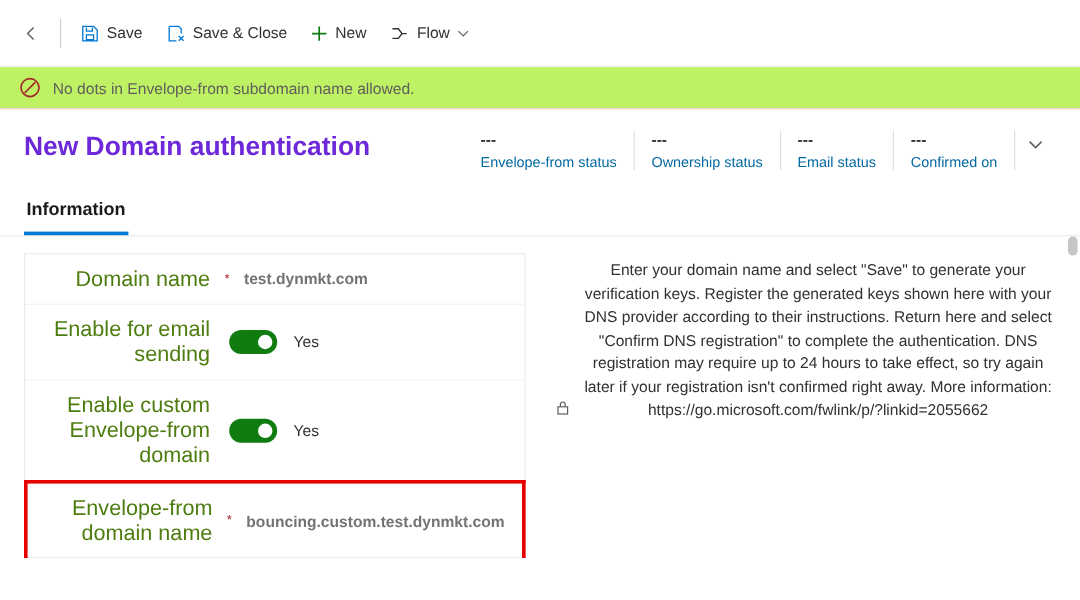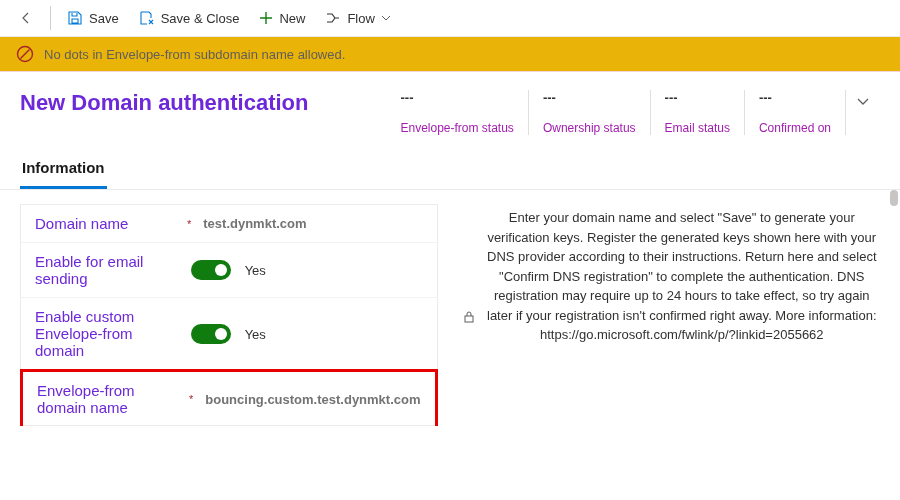--- a/index.html
+++ b/index.html
@@ -1,44 +1,44 @@
 <!DOCTYPE html>
 <html><head>
   <meta charset="utf-8">
   <style>
     * { box-sizing: border-box; margin: 0; padding: 0; }
     body { font-family: "Segoe UI", Arial, sans-serif; font-size: 13px; color: #323130; width: 900px; height: 500px; overflow: hidden; background: #fff; }
     
-    .toolbar { height: 37px; display: flex; align-items: center; padding: 0 10px; border-bottom: 1px solid #edebe9; gap: 4px; }
+    .toolbar { height: 56px; display: flex; align-items: center; padding: 0 10px; border-bottom: 1px solid #edebe9; gap: 4px; }
     .toolbar-divider { width: 1px; height: 24px; background: #d2d0ce; margin: 0 4px; }
     .toolbar-btn { display: inline-flex; align-items: center; gap: 6px; padding: 4px 8px; background: none; border: none; cursor: pointer; font-size: 13px; color: #323130; border-radius: 2px; }
     .icon { display: inline-flex; align-items: center; justify-content: center; }
     .icon svg { display: block; }
     
-    .error-banner { background: #eab308; border-bottom: 1px solid #f3d6d8; padding: 8px 16px; display: flex; align-items: center; gap: 10px; color: #605e5c; font-size: 13px; }
+    .error-banner { background: #bef264; border-bottom: 1px solid #f3d6d8; padding: 8px 16px; display: flex; align-items: center; gap: 10px; color: #605e5c; font-size: 13px; }
     
     .header { display: flex; padding: 18px 20px 10px 20px; align-items: flex-start; }
     .page-title { font-size: 22px; font-weight: 600; color: #6d28d9; flex: 0 0 auto; }
     .status-group { margin-left: auto; display: flex; align-items: flex-start; gap: 0; }
     .status-item { padding: 0 14px; border-right: 1px solid #e1dfdd; }
     .status-item:last-of-type { border-right: none; }
     .status-val { font-size: 13px; color: #323130; font-weight: 600; }
-    .status-lbl { font-size: 12px; color: #a21caf; margin-top: 16px; }
+    .status-lbl { font-size: 12px; color: #0369a1; margin-top: 4px; }
     .chev { padding: 4px 10px; }
     
     .tabs { padding: 0 20px; border-bottom: 1px solid #edebe9; margin-top: 6px; }
     .tab { display: inline-block; padding: 8px 2px 10px 2px; font-size: 15px; font-weight: 600; color: #1b1a19; border-bottom: 3px solid #0078d4; margin-right: 8px; cursor: pointer; }
     
     .content { display: flex; padding: 14px 20px; gap: 24px; position: relative; }
     .scrollbar { position: absolute; right: 2px; top: 0; width: 8px; height: 16px; background: #c8c6c4; border-radius: 4px; }
     
     .form-col { flex: 0 0 400px; border: 1px solid #edebe9; }
     .form-row { display: flex; align-items: center; padding: 10px 14px; border-bottom: 1px solid #f3f2f1; gap: 8px; }
     .form-row:last-child { border-bottom: none; }
-    .form-label { flex: 0 0 140px; font-size: 15px; color: #6d28d9; }
+    .form-label { flex: 0 0 140px; font-size: 18px; color: #4d7c0f; text-align: right; }
     .req { color: #a4262c; font-size: 11px; padding: 0 4px; }
     .form-val { font-size: 13px; font-weight: 600; color: #737373; }
     
     .toggle { position: relative; width: 40px; height: 20px; border-radius: 10px; display: inline-block; vertical-align: middle; margin-right: 10px; }
     .toggle-on { background: #107c10; }
     .toggle-off { background: #fff; border: 1px solid #323130; }
     .toggle-knob { position: absolute; width: 12px; height: 12px; border-radius: 50%; top: 4px; }
     .toggle-on .toggle-knob { background: #fff; right: 4px; }
     .toggle-off .toggle-knob { background: #323130; left: 4px; top: 3px; }
     .toggle-lbl { font-size: 13px; color: #323130; vertical-align: middle; }

